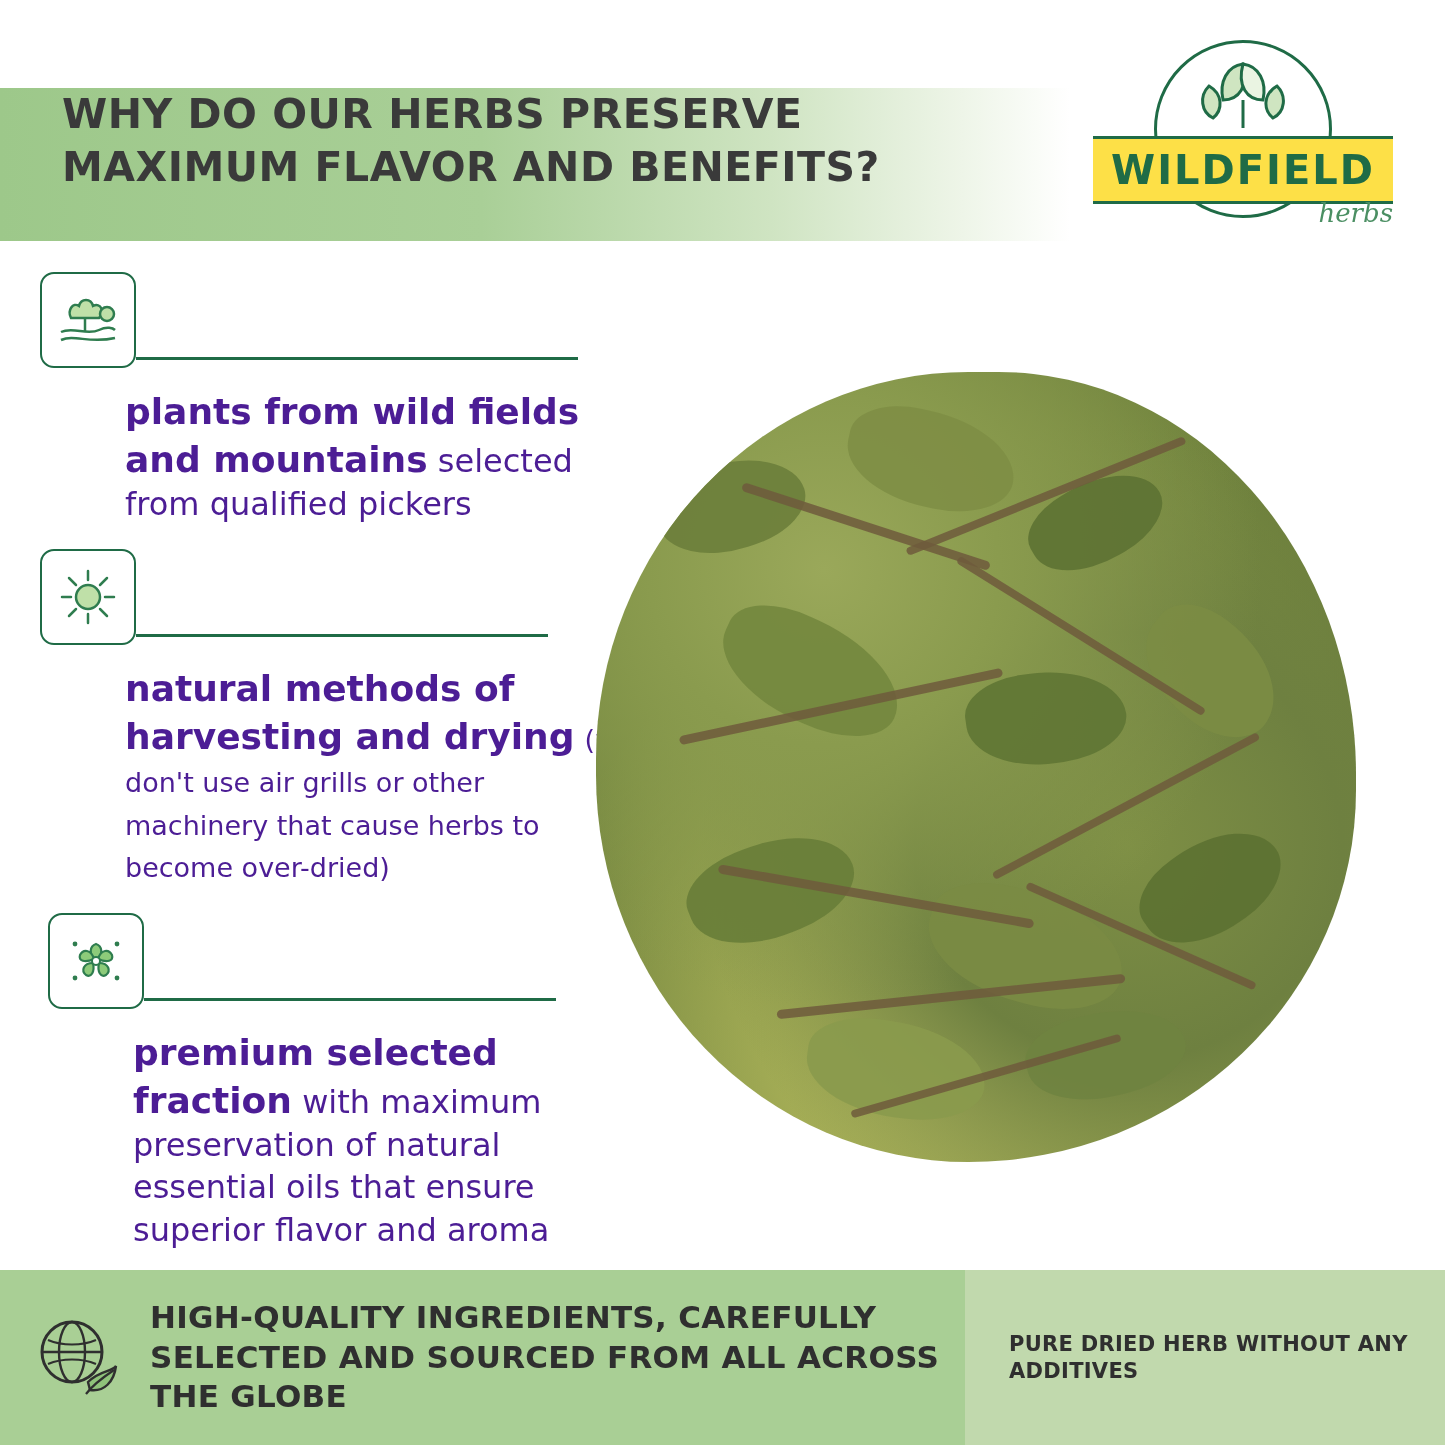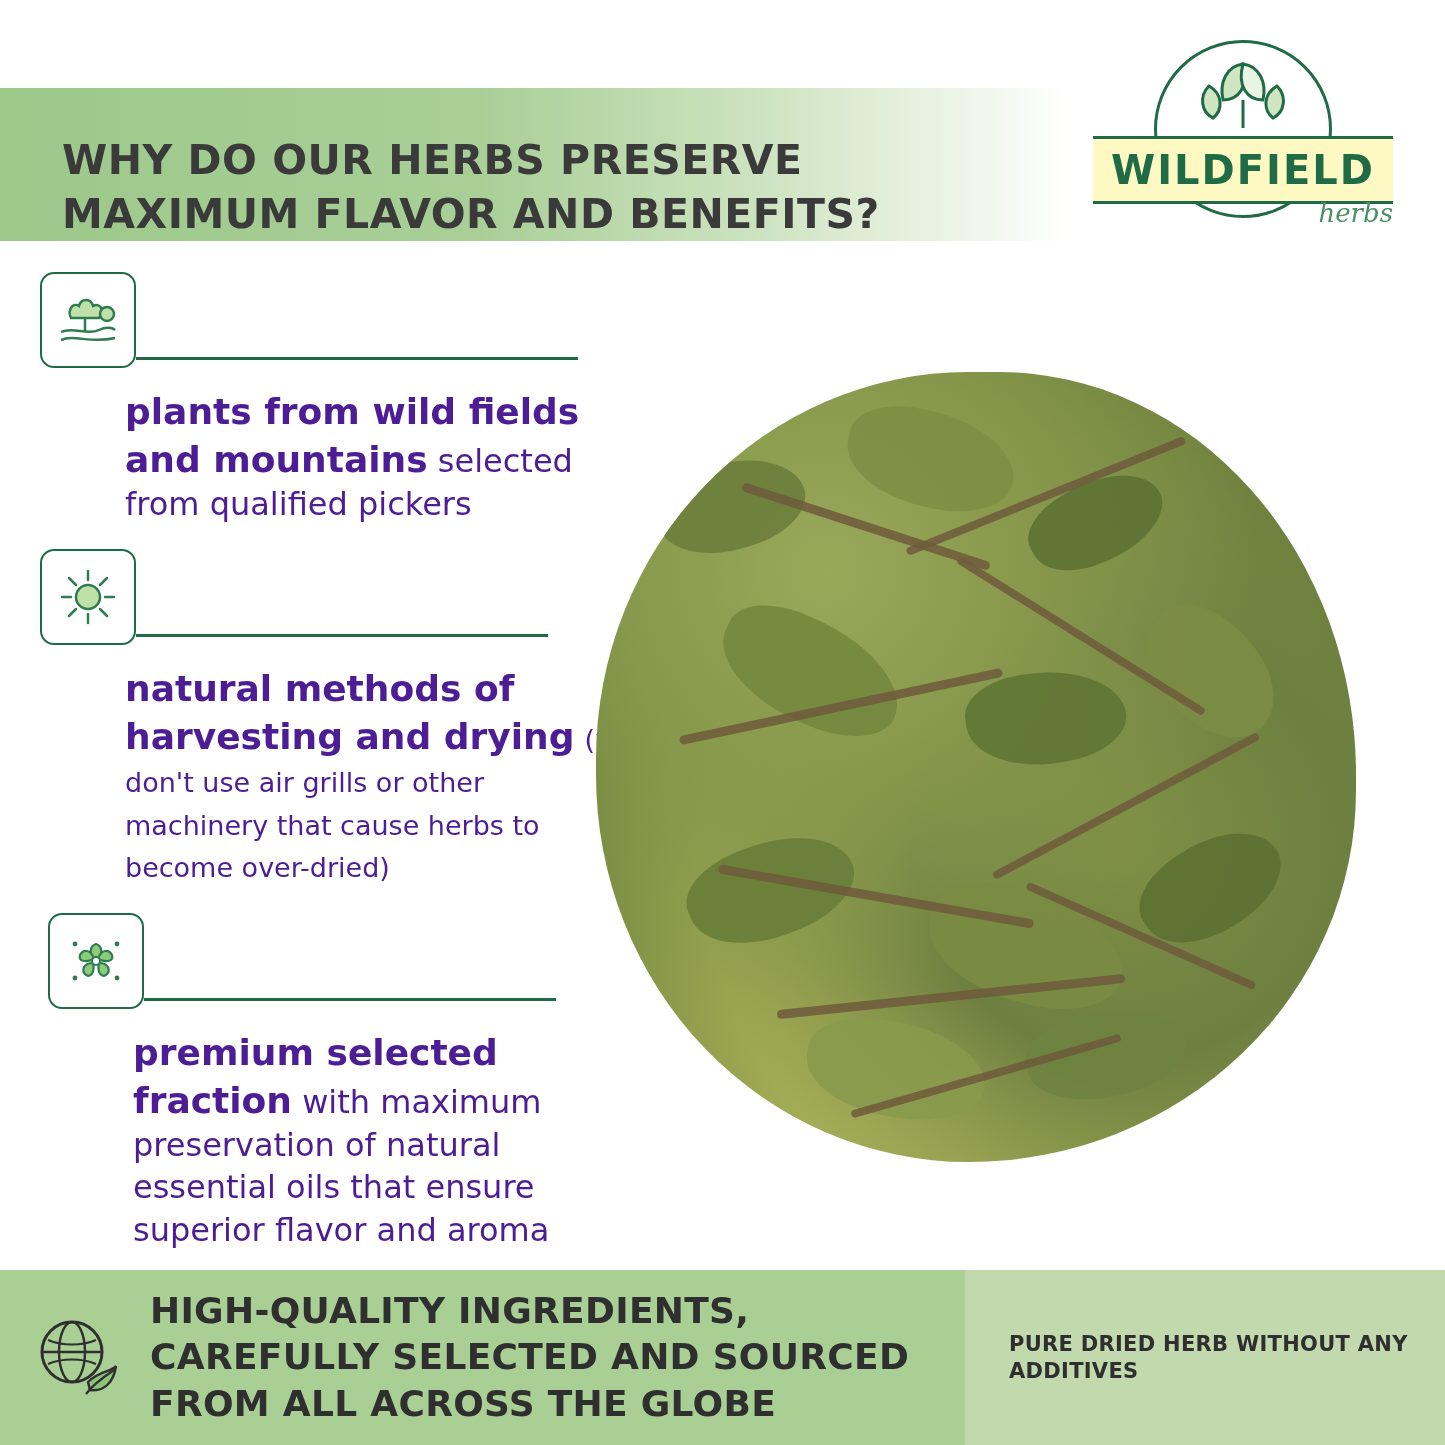--- a/index.html
+++ b/index.html
@@ -17,21 +17,21 @@
 
   
   .header {
     position: absolute;
     left: 0;
     top: 88px;
     width: 1070px;
     height: 153px;
     background: linear-gradient(to right, #9dc88a 0%, #a9cf97 45%, #cfe4c2 72%, #eef5e8 90%, #ffffff 100%);
     display: flex;
-    align-items: flex-end;
+    align-items: flex-start;
   }
   .header-title {
     margin-left: 62px;
     font-size: 41px;
     font-weight: bold;
     line-height: 1.30;
     letter-spacing: 0.5px;
     color: #3a3a3a;
     max-width: 900px;
   }
@@ -66,21 +66,21 @@
     transform: translateX(-50%);
   }
   .logo-band {
     position: absolute;
     left: 0;
     top: 96px;
     width: 300px;
     height: 62px;
     border-top: 3px solid #1f6b46;
     border-bottom: 3px solid #1f6b46;
-    background: #fef9c3;
+    background: #fde047;
     display: flex;
     align-items: center;
     justify-content: center;
   }
   .logo-word {
     font-size: 40px;
     font-weight: bold;
     letter-spacing: 2px;
     color: #1f6b46;
   }
@@ -210,21 +210,21 @@
     display: flex;
     align-items: center;
     padding-left: 44px;
     box-sizing: border-box;
   }
   .globe-icon {
     flex: 0 0 auto;
     margin-right: 26px;
   }
   .bar-text {
-    font-size: 36px;
+    font-size: 31px;
     font-weight: bold;
     line-height: 1.28;
     color: #2f2f2f;
     letter-spacing: 0.3px;
   }
   .bar-text-right {
     font-size: 21px;
     font-weight: bold;
     line-height: 1.28;
     color: #2f2f2f;

